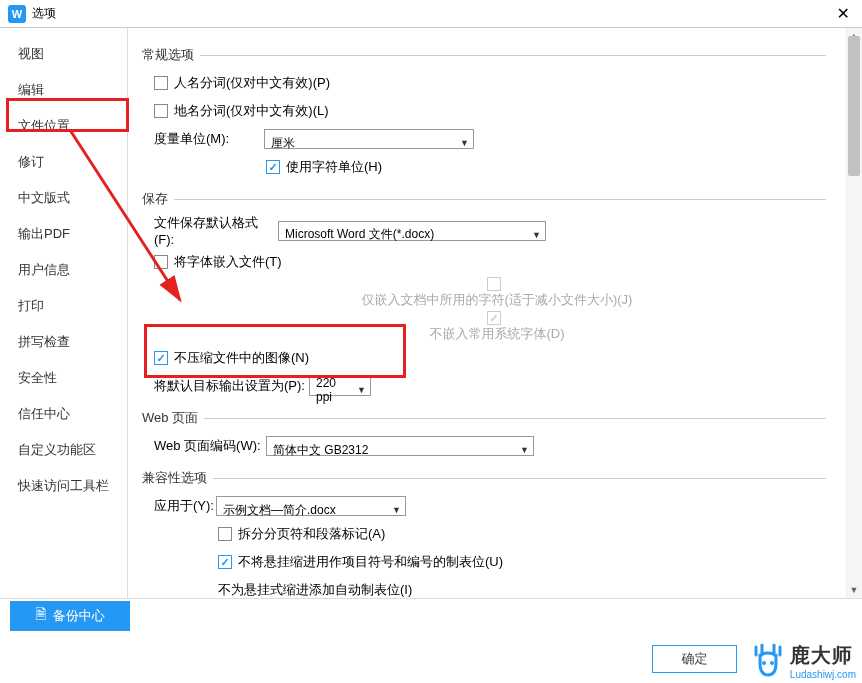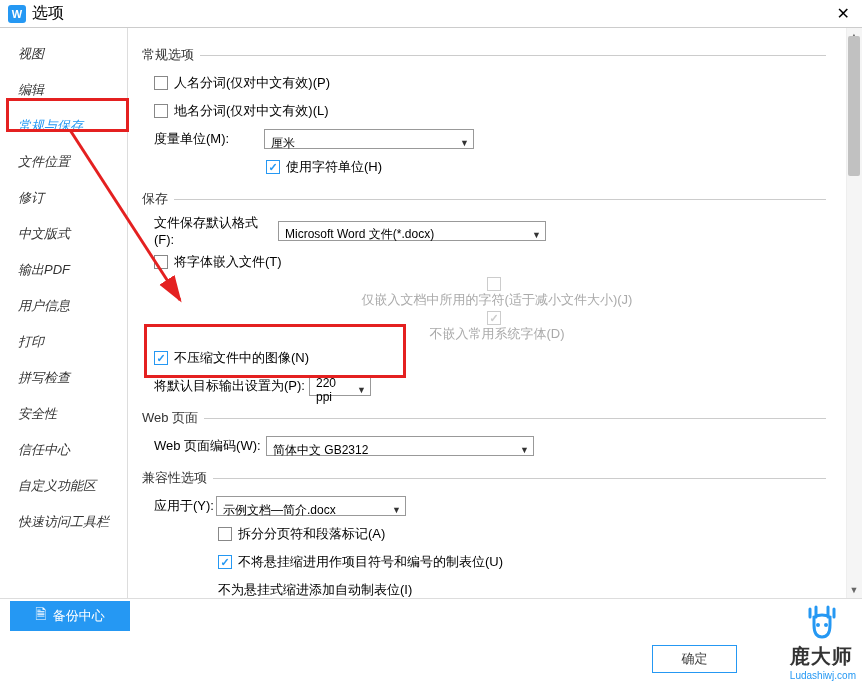--- a/index.html
+++ b/index.html
@@ -1,22 +1,22 @@
 <!DOCTYPE html>
 <html><head>
 <meta charset="utf-8">
 <style>
 * { box-sizing: border-box; margin: 0; padding: 0; }
 body { font-family: "Microsoft YaHei", "SimSun", sans-serif; font-size: 12px; background: #fff; width: 862px; height: 683px; overflow: hidden; position: relative; }
 .titlebar { height: 28px; border-bottom: 1px solid #ccc; display: flex; align-items: center; padding: 0 8px; }
 .app-icon { width: 18px; height: 18px; background: #2598f3; border-radius: 3px; display: flex; align-items: center; justify-content: center; color: #fff; font-size: 11px; font-weight: bold; margin-right: 6px; }
-.title-text { flex: 1; font-size: 16px; }
+.title-text { flex: 1; font-size: 12px; }
 .close-btn { font-size: 16px; cursor: pointer; padding: 0 4px; }
 .main { display: flex; height: 570px; }
-.sidebar { width: 128px; border-right: 1px solid #ddd; padding: 8px 0; font-style: italic; }
+.sidebar { width: 128px; border-right: 1px solid #ddd; padding: 8px 0; }
 .sidebar-item { padding: 9px 18px; font-size: 13px; cursor: pointer; color: #333; }
 .sidebar-item.active { color: #2598f3; }
 .content { flex: 1; padding: 8px 18px 8px 14px; overflow-y: auto; position: relative; }
 .scrollbar-ind { position: absolute; right: 0; top: 0; width: 16px; height: 100%; background: #f5f5f5; border-left: 1px solid #eee; }
 .scroll-thumb { position: absolute; right: 2px; top: 8px; width: 12px; height: 140px; background: #c1c1c1; border-radius: 2px; }
 .scroll-arrow { position: absolute; right: 2px; width: 12px; height: 12px; display: flex; align-items: center; justify-content: center; font-size: 9px; color: #666; }
 .section-header { font-size: 13px; color: #333; margin-top: 10px; margin-bottom: 6px; display: flex; align-items: center; }
 .section-header hr { flex: 1; margin-left: 6px; border: none; border-top: 1px solid #ccc; }
 .form-row { display: flex; align-items: center; min-height: 26px; margin: 2px 0 2px 12px; font-size: 13px; }
 .form-row.indent { margin-left: 26px; flex-direction: column; }
@@ -32,41 +32,40 @@
 .combo-med { width: 210px; }
 .combo-sm { width: 190px; }
 .combo-xs { width: 62px; }
 .disabled-text { color: #aaa; }
 .red-box { position: absolute; border: 3px solid #e42020; pointer-events: none; }
 .red-arrow { position: absolute; pointer-events: none; }
 .footer { position: absolute; bottom: 0; left: 0; right: 0; height: 85px; border-top: 1px solid #ddd; }
 .backup-btn { position: absolute; bottom: 52px; left: 10px; width: 120px; height: 30px; background: #2598f3; color: #fff; display: flex; align-items: center; justify-content: center; font-size: 13px; cursor: pointer; }
 .backup-btn .bi { margin-right: 6px; font-size: 14px; }
 .ok-btn { position: absolute; bottom: 10px; right: 125px; width: 85px; height: 28px; border: 1px solid #2598f3; color: #404040; display: flex; align-items: center; justify-content: center; font-size: 13px; cursor: pointer; background: #fff; }
-.watermark { position: absolute; bottom: 2px; right: 6px; display: flex; align-items: center; flex-direction: column; }
+.watermark { position: absolute; bottom: 2px; right: 6px; display: flex; align-items: center; }
 .wm-icon { width: 40px; height: 40px; color: #2598f3; }
 .wm-text { display: flex; flex-direction: column; margin-left: 2px; }
 .wm-cn { font-size: 20px; font-weight: bold; color: #333; letter-spacing: 1px; }
 .wm-url { font-size: 10px; color: #2598f3; }
 .content-inner { padding-right: 18px; }
 </style>
 </head>
 <body>
 
 <div class="titlebar">
   <div class="app-icon">W</div>
   <div class="title-text">选项</div>
   <div class="close-btn">✕</div>
 </div>
 
 <div class="main">
   <div class="sidebar">
     <div class="sidebar-item">视图</div>
     <div class="sidebar-item">编辑</div>
-    <div class="sidebar-item active">常规与保存</div>
     <div class="sidebar-item">文件位置</div>
     <div class="sidebar-item">修订</div>
     <div class="sidebar-item">中文版式</div>
     <div class="sidebar-item">输出PDF</div>
     <div class="sidebar-item">用户信息</div>
     <div class="sidebar-item">打印</div>
     <div class="sidebar-item">拼写检查</div>
     <div class="sidebar-item">安全性</div>
     <div class="sidebar-item">信任中心</div>
     <div class="sidebar-item">自定义功能区</div>

